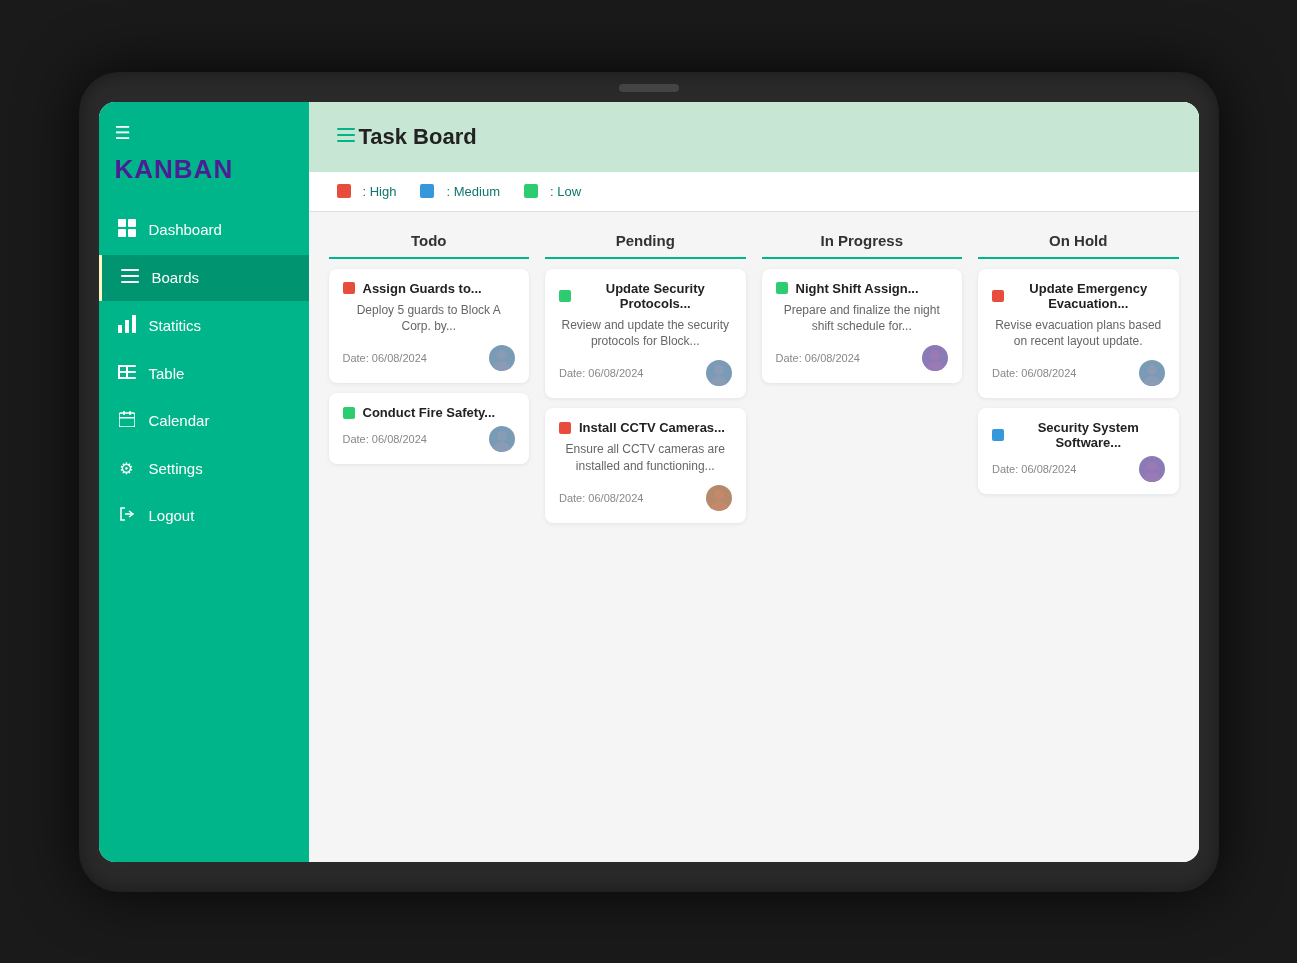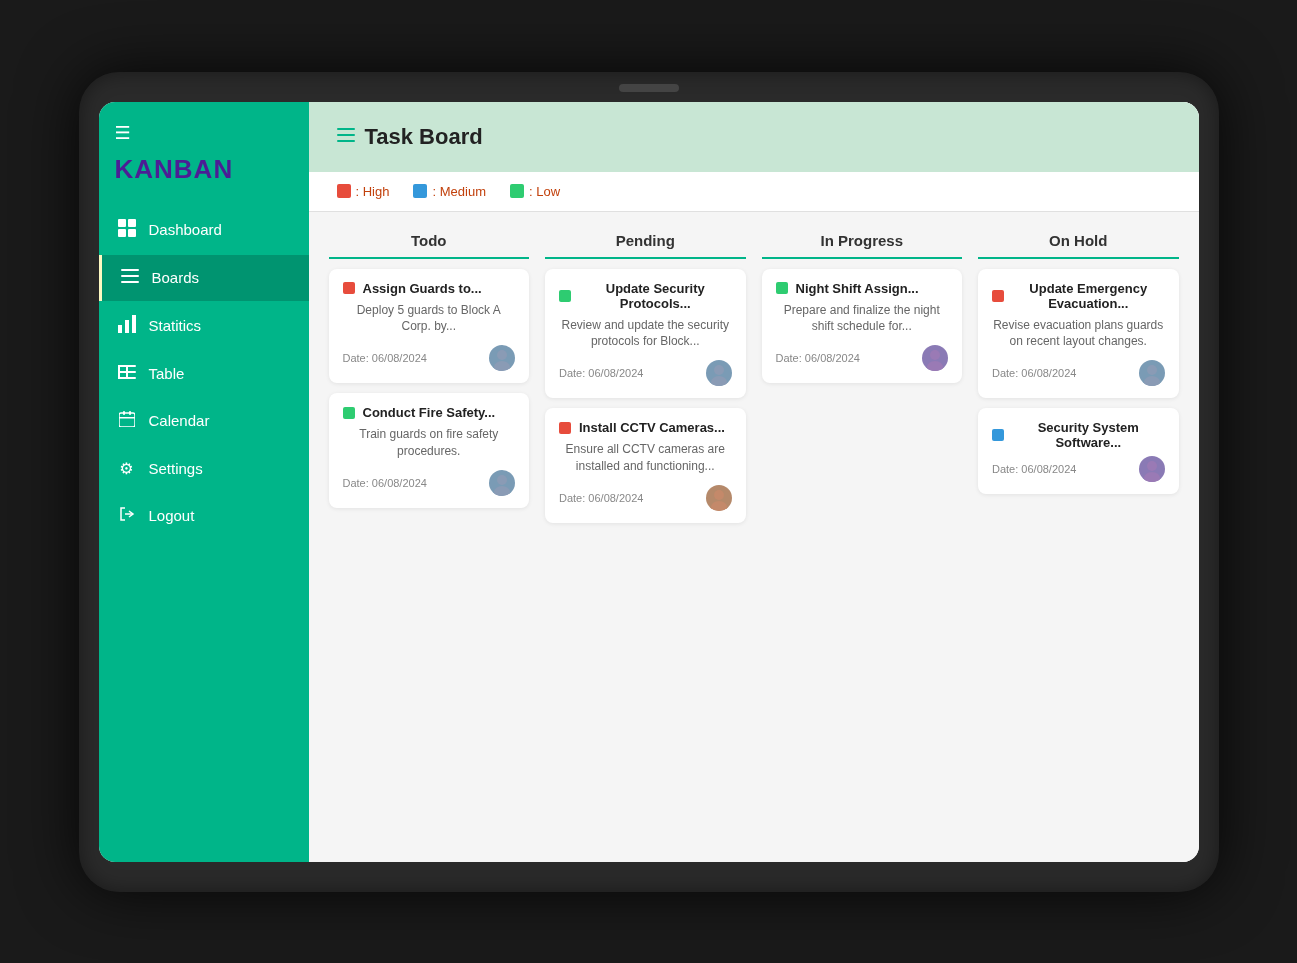--- a/index.html
+++ b/index.html
@@ -95,21 +95,21 @@
       display: flex;
       flex-direction: column;
       background: #f5f5f5;
       overflow: hidden;
     }
     .main-header {
       background: #c8e6d4;
       padding: 22px 28px;
       display: flex;
       align-items: center;
-      gap: 10px;
+      gap: 4px;
     }
     .header-icon {
       color: #00b589;
       font-size: 18px;
     }
     .header-title {
       font-size: 22px;
       font-weight: 600;
       color: #222;
     }
@@ -118,23 +118,23 @@
       background: white;
       padding: 12px 28px;
       display: flex;
       align-items: center;
       gap: 24px;
       border-bottom: 1px solid #e0e0e0;
     }
     .legend-item {
       display: flex;
       align-items: center;
-      gap: 5px;
+      gap: 12px;
       font-size: 13px;
-      color: #c2410c;
+      color: #0f766e;
     }
     .legend-dot {
       width: 14px;
       height: 14px;
       border-radius: 2px;
     }
     
     .kanban-board {
       flex: 1;
       display: flex;
@@ -352,21 +352,20 @@
                 </svg>
               </div>
             </div>
           </div>
 
           <div class="card">
             <div class="card-title-row">
               <div class="priority-dot" style="background:#2ecc71;"></div>
               <span class="card-title">Conduct Fire Safety...</span>
             </div>
-            <p class="card-desc">Train guards on fire safety procedures.</p>
             <div class="card-footer">
               <span class="card-date">Date: 06/08/2024</span>
               <div class="avatar avatar-1">
                 <svg width="26" height="26" viewBox="0 0 26 26">
                   <circle cx="13" cy="10" r="5" fill="#8a9bb5"></circle>
                   <ellipse cx="13" cy="22" rx="8" ry="6" fill="#8a9bb5"></ellipse>
                 </svg>
               </div>
             </div>
           </div>
@@ -432,21 +431,21 @@
         </div>
 
         <div class="kanban-column">
           <div class="column-header">On Hold</div>
 
           <div class="card">
             <div class="card-title-row">
               <div class="priority-dot" style="background:#e74c3c;"></div>
               <span class="card-title">Update Emergency Evacuation...</span>
             </div>
-            <p class="card-desc">Revise evacuation plans guards on recent layout changes.</p>
+            <p class="card-desc">Revise evacuation plans based on recent layout update.</p>
             <div class="card-footer">
               <span class="card-date">Date: 06/08/2024</span>
               <div class="avatar avatar-1">
                 <svg width="26" height="26" viewBox="0 0 26 26">
                   <circle cx="13" cy="10" r="5" fill="#8a9bb5"></circle>
                   <ellipse cx="13" cy="22" rx="8" ry="6" fill="#8a9bb5"></ellipse>
                 </svg>
               </div>
             </div>
           </div>

